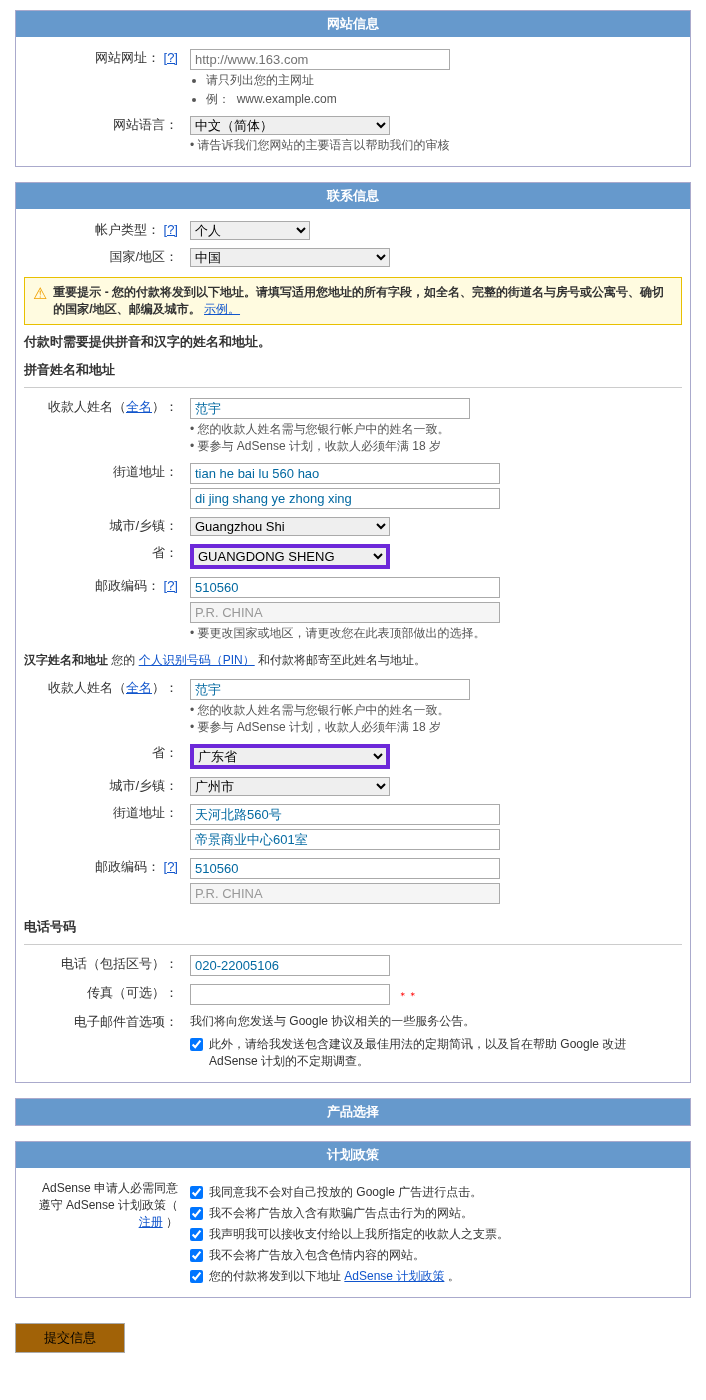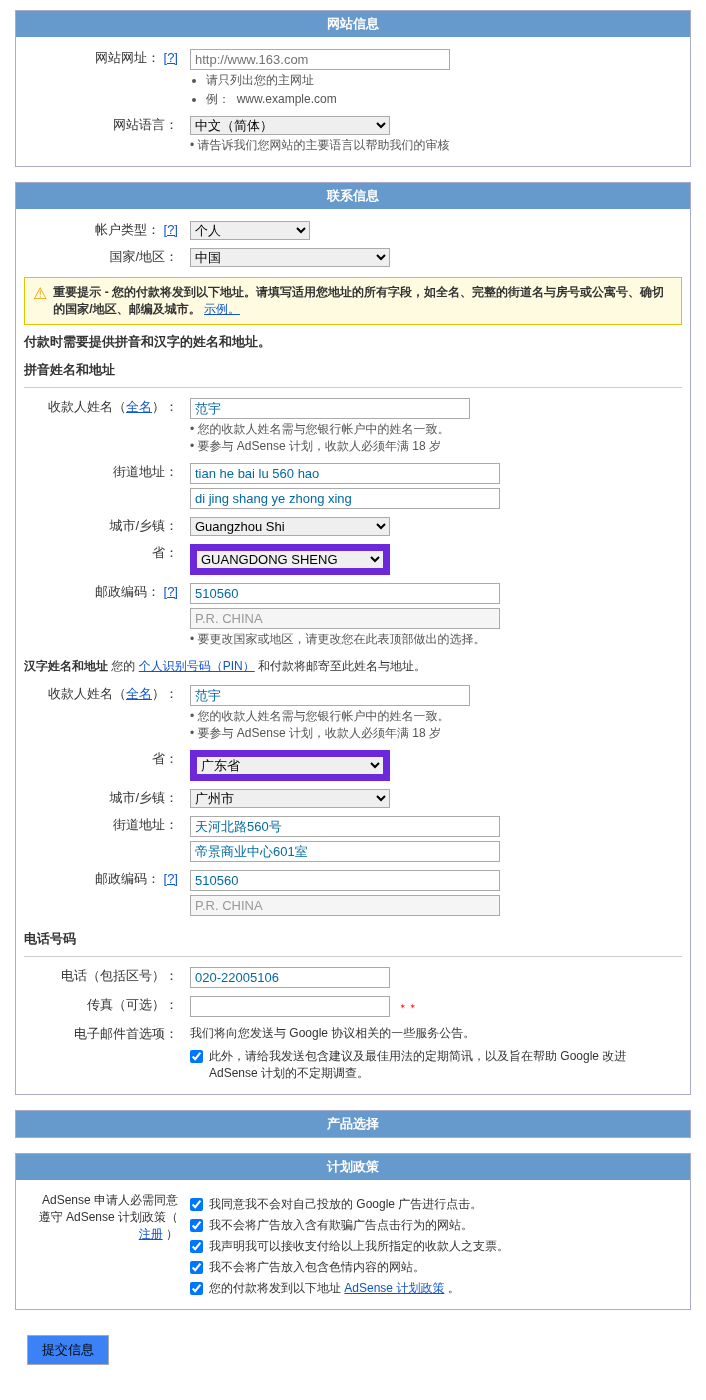--- a/index.html
+++ b/index.html
@@ -93,21 +93,21 @@
       border: 1px solid #aaa;
     }
     select.city-select {
       width: 200px;
       font-size: 13px;
       border: 1px solid #aaa;
     }
     select.province-select {
       width: 200px;
       font-size: 13px;
-      border: 7px solid #6d28d9;
+      border: 4px solid #6d28d9;
     }
     .hint {
       color: #555;
       font-size: 12px;
       margin-top: 2px;
     }
     .hint li {
       list-style: disc;
       margin-left: 16px;
       margin-top: 2px;
@@ -154,26 +154,26 @@
     }
     .checkbox-row input[type="checkbox"] {
       margin-right: 6px;
       margin-top: 2px;
       flex-shrink: 0;
     }
     .checkbox-label {
       font-size: 12px;
     }
     .submit-btn {
-      background: #3b82f6;
-      border: 1px solid #aaa;
-      padding: 5px 14px;
+      background: #a16207;
+      border: 1px solid #aaa;
+      padding: 5px 28px;
       font-size: 13px;
       cursor: pointer;
-      margin: 10px 12px;
+      margin: 10px 0;
     }
     .fax-redstar {
       color: red;
       font-size: 10px;
       margin-left: 4px;
     }
     .product-checkbox-row {
       display: flex;
       align-items: center;
       margin-bottom: 4px;

